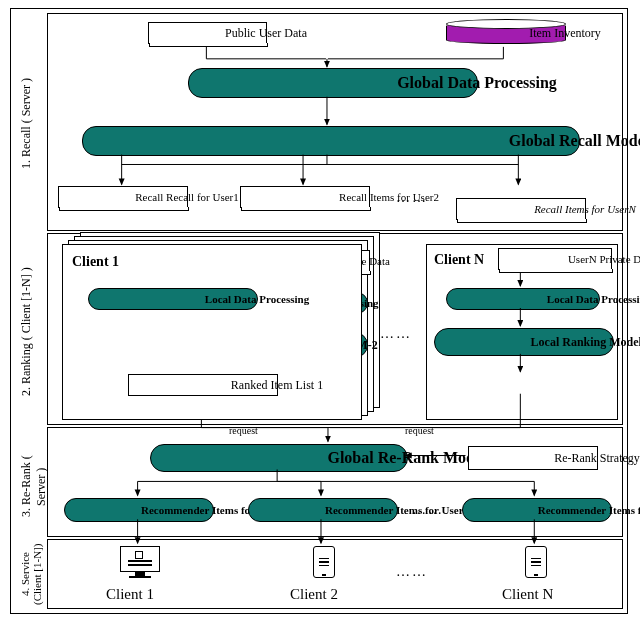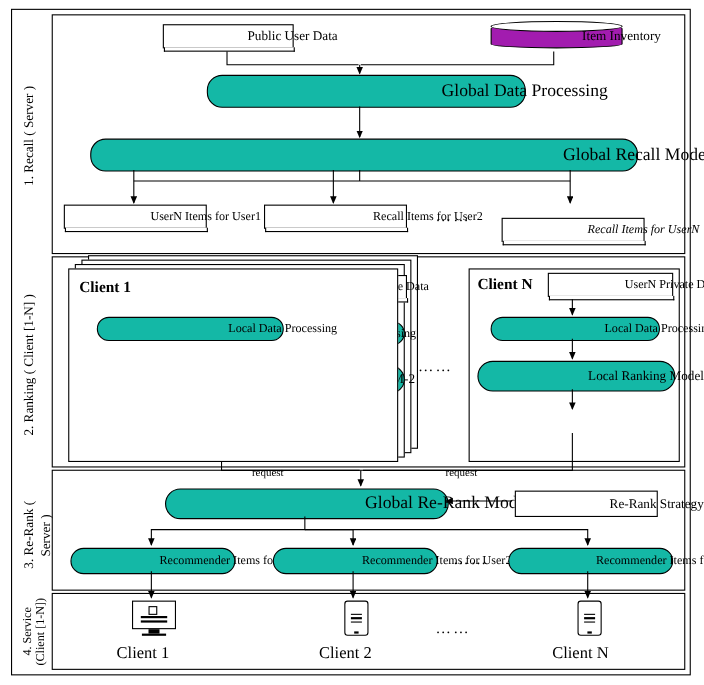--- a/index.html
+++ b/index.html
@@ -79,23 +79,24 @@
     left: -1px; right: -1px; top: -4px;
     height: 8px;
     border: 1px solid #000;
     border-radius: 50%;
     background: #fff;
   }
   .round-rect {
     position: absolute;
     border: 1px solid #000;
     border-radius: 14px;
-    background: #14b8a6;
-    text-align: center;
-    box-sizing: border-box;
+    background: #0f766e;
+    text-align: center;
+    box-sizing: border-box;
+    font-weight: bold;
   }
   .rect {
     position: absolute;
     border: 1px solid #000;
     background: #fff;
     text-align: center;
     box-sizing: border-box;
   }
   .txt {
     position: absolute;
@@ -175,21 +176,21 @@
 
     <div class="round-rect" style="left:140px;top:54px;width:290px;height:30px;">
         <span class="txt fs16">Global Data Processing</span>
       </div>
 
     <div class="round-rect" style="left:34px;top:112px;width:498px;height:30px;">
         <span class="txt fs16">Global Recall Model</span>
       </div>
 
     <div class="box3d" style="left:10px;top:172px;width:130px;height:22px;">
-        <span class="txt fs11">UserN Items for User1</span>
+        <span class="txt fs11">Recall Recall for User1</span>
       </div>
     <div class="box3d" style="left:192px;top:172px;width:130px;height:22px;padding-left:40px;">
         <span class="txt fs11">Recall Items for User2</span>
       </div>
     <div class="dots" style="left:348px;top:176px;">……</div>
     <div class="box3d" style="left:408px;top:184px;width:130px;height:22px;font-style:italic;">
         <span class="txt fs11">Recall Items for UserN</span>
       </div>
   </div>
 
@@ -206,20 +207,23 @@
         <span class="txt fs11">ssing</span>
       </div>
     <div class="round-rect" style="left:286px;top:98px;width:34px;height:26px;z-index:1;">
         <span class="txt fs12">M-2</span>
       </div>
 
     <div class="client-stack" style="left:14px;top:10px;width:300px;height:176px;z-index:2;"></div>
     <div style="position:absolute;left:24px;top:20px;font-size:14px;font-weight:bold;z-index:3;">Client 1</div>
     <div class="round-rect" style="left:40px;top:54px;width:170px;height:22px;z-index:3;">
         <span class="txt fs11">Local Data Processing</span>
+      </div>
+    <div class="rect" style="left:80px;top:140px;width:150px;height:22px;z-index:3;">
+        <span class="txt fs12">Ranked Item List 1</span>
       </div>
 
     <div class="dots" style="left:332px;top:92px;">……</div>
 
     <div class="client-stack" style="left:378px;top:10px;width:192px;height:176px;"></div>
     <div style="position:absolute;left:386px;top:18px;font-size:14px;font-weight:bold;">Client N</div>
     <div class="box3d" style="left:450px;top:14px;width:114px;height:22px;">
         <span class="txt fs11">UserN Private Data</span>
       </div>
     <div class="round-rect" style="left:398px;top:54px;width:154px;height:22px;">

